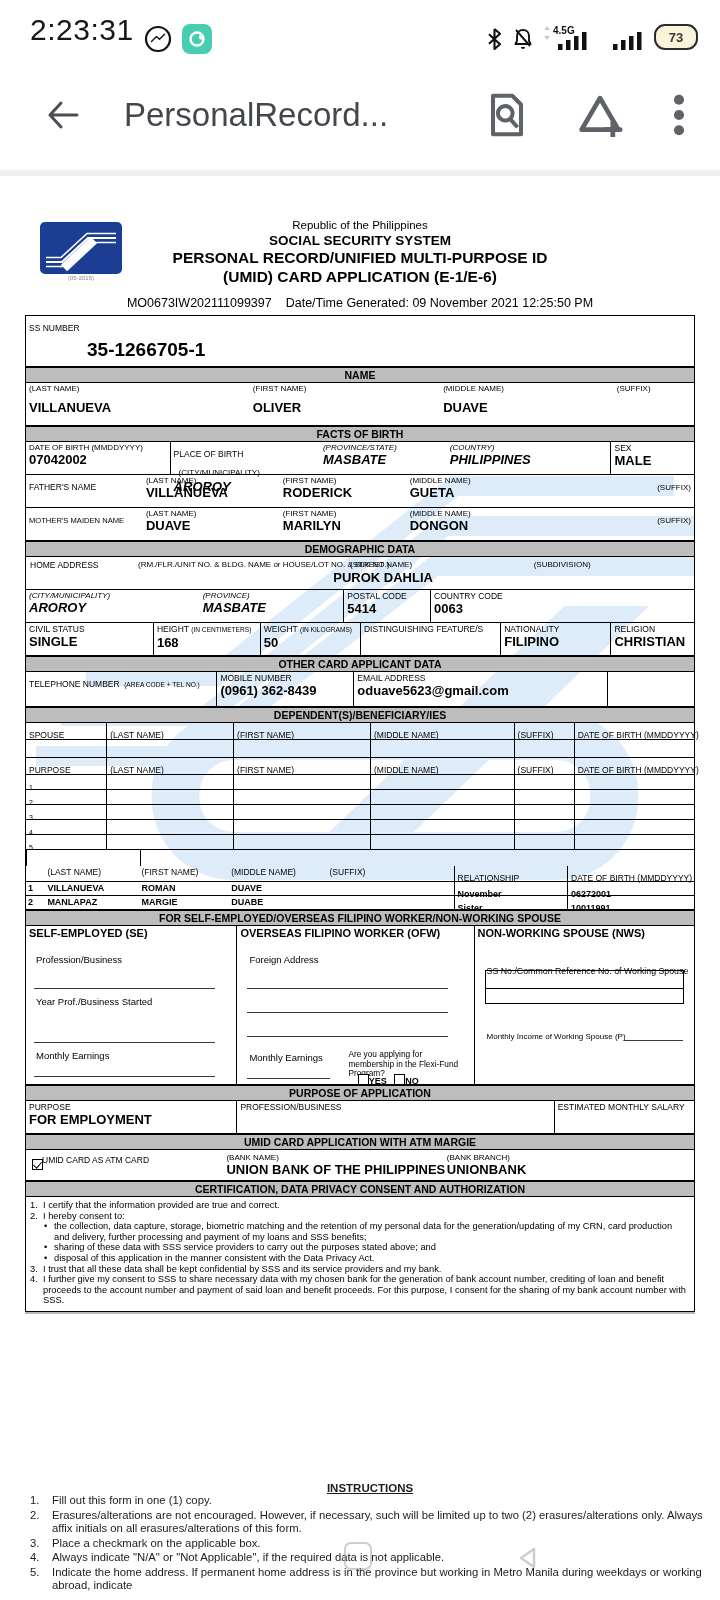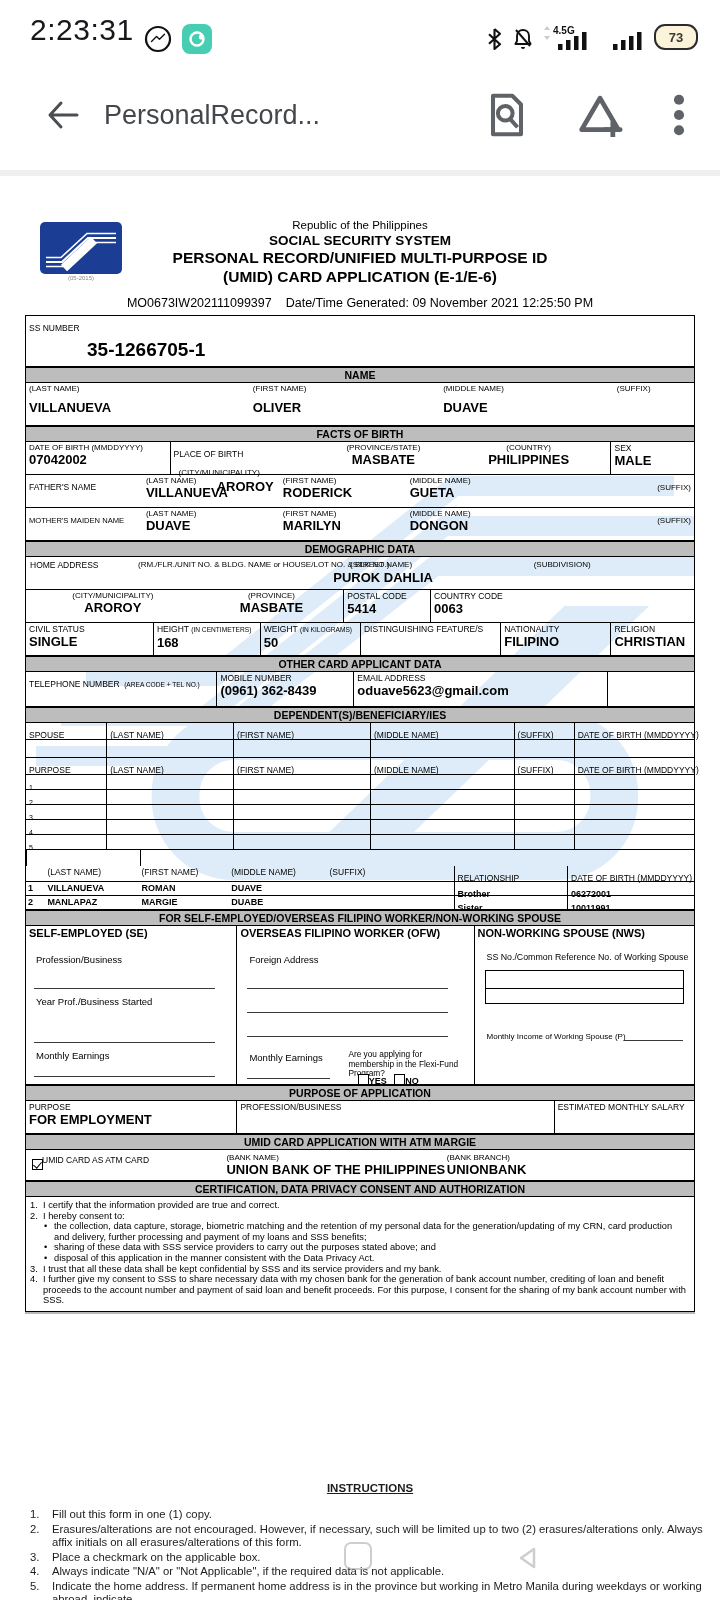--- a/index.html
+++ b/index.html
@@ -9,21 +9,21 @@
   .statusbar{position:absolute;top:0;left:0;right:0;height:60px;background:#fff;}
   .sb-time{position:absolute;left:30px;top:13px;font-size:30px;color:#16181b;letter-spacing:.5px;}
   .sb-left-icons{position:absolute;left:144px;top:24px;display:flex;align-items:center;gap:10px;}
   .sb-right{position:absolute;right:22px;top:24px;display:flex;align-items:flex-end;gap:11px;}
   .batt{width:40px;height:22px;border:2.5px solid #2b2b2b;border-radius:11px;background:#fbf4da;
         display:flex;align-items:center;justify-content:center;font-size:13px;font-weight:bold;color:#3a3a32;}
   .netlbl{font-size:10px;font-weight:bold;color:#111;line-height:10px;}
   
   .toolbar{position:absolute;top:60px;left:0;right:0;height:110px;background:#fff;display:flex;align-items:center;}
   .tb-back{margin-left:40px;width:44px;height:44px;display:flex;align-items:center;justify-content:center;}
-  .tb-title{margin-left:20px;font-size:27px;color:#43474b;flex:1;white-space:nowrap;overflow:hidden;}
+  .tb-title{margin-left:40px;font-size:33px;color:#43474b;flex:1;white-space:nowrap;overflow:hidden;}
   .tb-actions{display:flex;align-items:center;gap:48px;margin-right:34px;}
   .divider{position:absolute;top:170px;left:0;right:0;height:6px;background:#eff0f2;}
   
   .doc{position:absolute;top:176px;left:0;right:0;bottom:0;background:#fff;color:#000;}
   .logo{position:absolute;left:40px;top:46px;width:82px;text-align:center;}
   .logo-cap{font-size:6px;color:#8a8a8a;margin-top:1px;}
   .hc{position:absolute;left:0;right:0;text-align:center;line-height:1;}
   .h1{top:44px;font-size:11.5px;}
   .h2{top:58px;font-size:13.5px;font-weight:bold;}
   .h3{top:74px;font-size:15.5px;font-weight:bold;}
@@ -38,35 +38,35 @@
         text-align:center;font-weight:bold;font-size:10.5px;height:14px;line-height:14px;}
   .row{position:relative;z-index:1;display:flex;border-bottom:1px solid #000;}
   .row:last-child{border-bottom:none;}
   .c{position:relative;padding:1px 3px;box-sizing:border-box;}
   .bl{border-left:1px solid #000;}
   .lab{font-size:8px;line-height:9px;white-space:nowrap;}
   .lab9{font-size:8.5px;line-height:10px;white-space:nowrap;}
   .sub{font-size:6.6px;}
   .val{font-size:13px;font-weight:bold;line-height:15px;white-space:nowrap;}
   .vs{font-size:9px;font-weight:bold;line-height:11px;white-space:nowrap;}
-  .ctr{text-align:center;}
+  .ctr{font-style:italic;}
   .abs{position:absolute;}
   .fline{position:absolute;border-bottom:1.3px solid #3a3a3a;}
   .cb{display:inline-block;width:9px;height:9px;border:1.2px solid #000;vertical-align:-1px;position:relative;background:#fff;}
   .cb.on:after{content:"";position:absolute;left:1.5px;top:0px;width:4px;height:7px;
       border:solid #000;border-width:0 1.6px 1.6px 0;transform:rotate(40deg);}
   .cert{position:relative;z-index:1;padding:3px 6px 5px 4px;font-size:9.3px;line-height:10.6px;}
   .cl{display:flex;}
   .cn{width:13px;flex:none;}
   .ct{flex:1;}
   .cl.bullet{padding-left:14px;}
   .cl.bullet .cn{width:10px;}
   
   .instr{position:absolute;left:30px;right:10px;top:1482px;color:#1c1c1c;}
-  .instr-title{text-align:center;font-weight:bold;font-size:11.5px;text-decoration:underline;margin-bottom:14px;}
+  .instr-title{text-align:center;font-weight:bold;font-size:11.5px;text-decoration:underline;margin-bottom:0;}
   .il{display:flex;font-size:11.3px;line-height:13.5px;margin-bottom:1px;}
   .in{width:22px;flex:none;}
   .it{flex:1;}
   
   .nav-sq{position:absolute;left:344px;top:1542px;width:24px;height:24px;border:2.5px solid #8f9499;
           border-radius:7px;opacity:.45;background:transparent;}
   .nav-tri{position:absolute;left:514px;top:1544px;opacity:.45;}
   svg{display:block;}
 </style>
 </head>
@@ -439,21 +439,21 @@
       <div class="c bl" style="width:17%"><span class="lab9">RELATIONSHIP</span></div>
       <div class="c bl" style="width:19%"><span class="lab9">DATE OF BIRTH (MMDDYYYY)</span></div>
     </div>
     <div class="row" style="height:13px">
       <div class="c" style="width:64%">
         <span class="vs abs" style="left:2px">1</span>
         <span class="vs abs" style="left:5%">VILLANUEVA</span>
         <span class="vs abs" style="left:27%">ROMAN</span>
         <span class="vs abs" style="left:48%">DUAVE</span>
       </div>
-      <div class="c bl" style="width:17%"><span class="vs">Brother</span></div>
+      <div class="c bl" style="width:17%"><span class="vs">November</span></div>
       <div class="c bl" style="width:19%"><span class="vs">06272001</span></div>
     </div>
     <div class="row" style="height:13px">
       <div class="c" style="width:64%">
         <span class="vs abs" style="left:2px">2</span>
         <span class="vs abs" style="left:5%">MANLAPAZ</span>
         <span class="vs abs" style="left:27%">MARGIE</span>
         <span class="vs abs" style="left:48%">DUABE</span>
       </div>
       <div class="c bl" style="width:17%"><span class="vs">Sister</span></div>
@@ -481,21 +481,21 @@
         <div class="abs" style="left:12px;top:126px;font-size:9.5px">Monthly Earnings</div>
         <div class="fline" style="left:10px;top:152px;width:35%"></div>
         <div class="abs" style="left:47%;top:124px;width:50%;font-size:8.3px;line-height:9.5px">Are you applying for membership in the Flexi-Fund Program?</div>
         <div class="abs" style="left:51%;top:148px;font-size:9px;font-weight:bold">
           <span class="cb"></span><span>YES</span>&nbsp;&nbsp;
           <span class="cb"></span><span>NO</span>
         </div>
       </div>
       <div class="c bl" style="width:33%">
         <div style="font-size:11px;font-weight:bold">NON-WORKING SPOUSE (NWS)</div>
-        <div class="abs" style="left:12px;top:26px;font-size:8.8px">SS No./Common Reference No. of Working Spouse</div>
+        <div class="abs" style="left:12px;top:40px;font-size:8.8px">SS No./Common Reference No. of Working Spouse</div>
         <div class="abs" style="left:10px;top:44px;right:10px;height:17px;border:1.6px solid #000"></div>
         <div class="abs" style="left:10px;top:61px;right:10px;height:16px;border:1.2px solid #000;border-top:none"></div>
         <div class="abs" style="left:12px;top:106px;font-size:8px">Monthly Income of Working Spouse (P)</div>
         <div class="fline" style="left:68%;top:114px;width:27%"></div>
       </div>
     </div>
 
     <div class="band">PURPOSE OF APPLICATION</div>
 
     <div class="row" style="height:32px">

